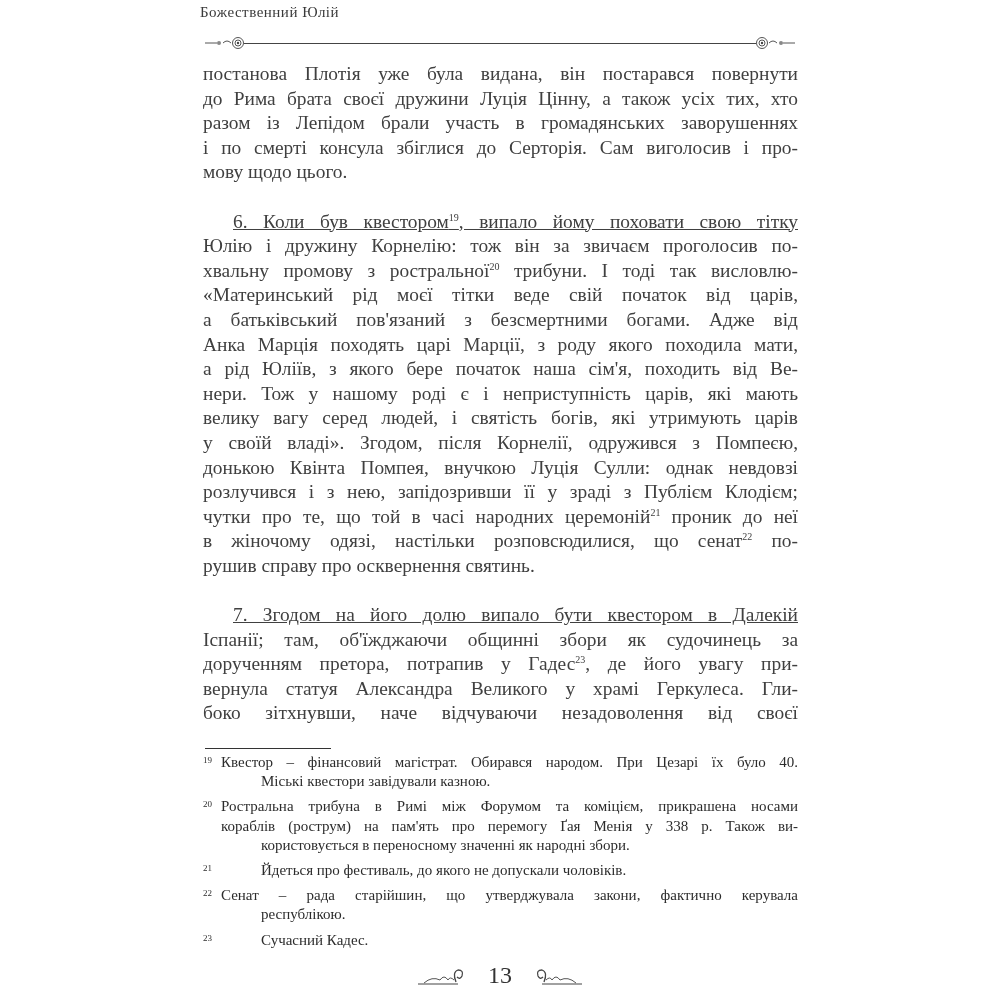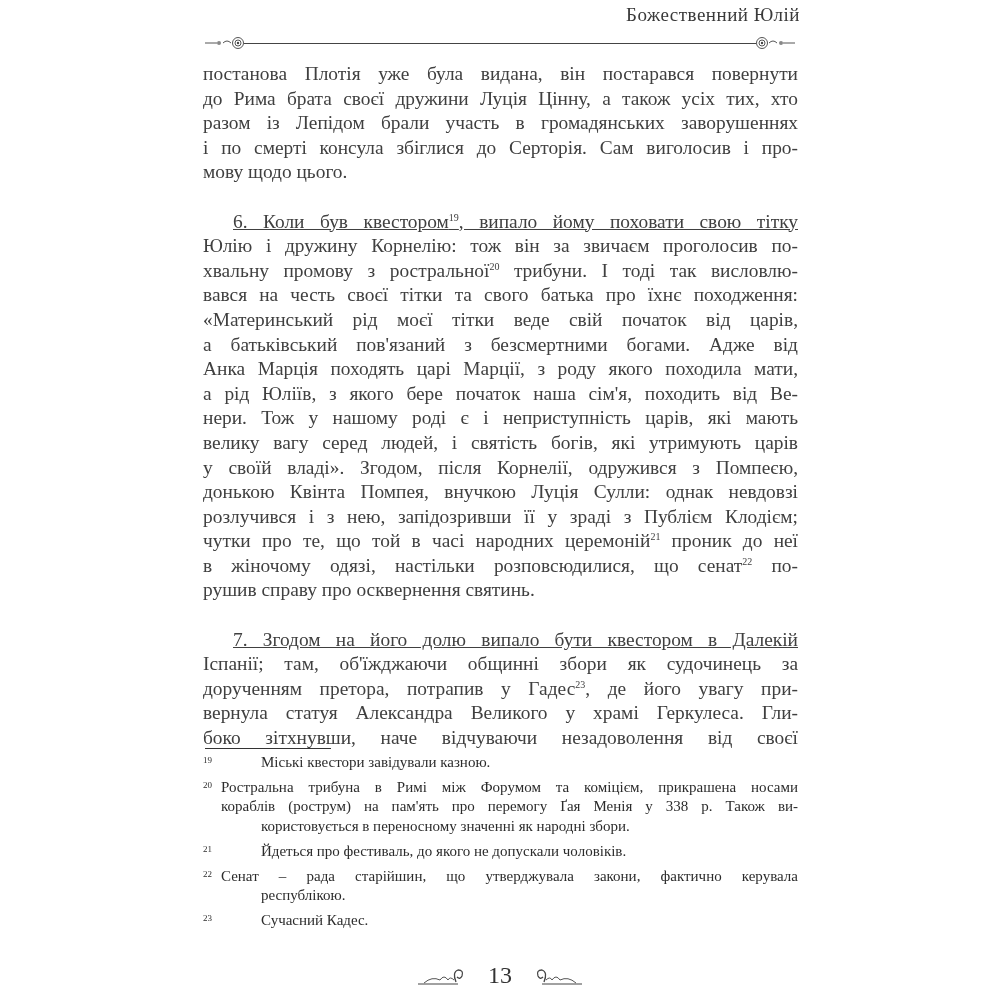--- a/index.html
+++ b/index.html
@@ -20,22 +20,22 @@
     left: 0; top: 0;
     width: 1000px; height: 1000px;
     background: #ffffff;
   }
   
   .running-head {
     position: absolute;
     left: 200px;
     width: 600px;
     top: 4px;
-    text-align: right;
-    font-size: 19px;
+    text-align: left;
+    font-size: 15px;
     letter-spacing: 0.5px;
     color: #3a3a3a;
   }
   .head-rule {
     position: absolute;
     top: 36px;
     left: 205px;
     width: 590px;
     height: 14px;
   }
@@ -168,21 +168,20 @@
       <span class="line">і по смерті консула збіглися до Серторія. Сам виголосив і про-</span>
       <span class="line last">мову щодо цього.</span>
     </div>
 
     <span class="para-gap"></span>
 
     <div>
       <span class="line indent"><span>6. Коли був квестором</span><sup class="fn">19</sup><span>, випало йому поховати свою тітку</span></span>
       <span class="line">Юлію і дружину Корнелію: тож він за звичаєм проголосив по-</span>
       <span class="line"><span>хвальну промову з ростральної</span><sup class="fn">20</sup><span> трибуни. І тоді так висловлю-</span></span>
-      <span class="line">вався на честь своєї тітки та свого батька про їхнє походження:</span>
       <span class="line">«Материнський рід моєї тітки веде свій початок від царів,</span>
       <span class="line">а батьківський пов'язаний з безсмертними богами. Адже від</span>
       <span class="line">Анка Марція походять царі Марції, з роду якого походила мати,</span>
       <span class="line">а рід Юліїв, з якого бере початок наша сім'я, походить від Ве-</span>
       <span class="line">нери. Тож у нашому роді є і неприступність царів, які мають</span>
       <span class="line">велику вагу серед людей, і святість богів, які утримують царів</span>
       <span class="line">у своїй владі». Згодом, після Корнелії, одружився з Помпеєю,</span>
       <span class="line">донькою Квінта Помпея, внучкою Луція Сулли: однак невдовзі</span>
       <span class="line">розлучився і з нею, запідозривши її у зраді з Публієм Клодієм;</span>
       <span class="line"><span>чутки про те, що той в часі народних церемоній</span><sup class="fn">21</sup><span> проник до неї</span></span>
@@ -198,20 +197,21 @@
       <span class="line"><span>дорученням претора, потрапив у Гадес</span><sup class="fn">23</sup><span>, де його увагу при-</span></span>
       <span class="line">вернула статуя Александра Великого у храмі Геркулеса. Гли-</span>
       <span class="line">боко зітхнувши, наче відчуваючи незадоволення від своєї</span>
     </div>
   </div>
 
   <div class="fn-rule"></div>
   <div class="footnotes">
     <div class="footnote">
       <span class="fn-num">19</span>
+      <span class="fn-line">Квестор – фінансовий магістрат. Обирався народом. При Цезарі їх було 40.</span>
       <span class="fn-line last">Міські квестори завідували казною.</span>
     </div>
     <div class="footnote">
       <span class="fn-num">20</span>
       <span class="fn-line">Ростральна трибуна в Римі між Форумом та коміцієм, прикрашена носами</span>
       <span class="fn-line">кораблів (рострум) на пам'ять про перемогу Ґая Менія у 338 р. Також ви-</span>
       <span class="fn-line last">користовується в переносному значенні як народні збори.</span>
     </div>
     <div class="footnote">
       <span class="fn-num">21</span>

